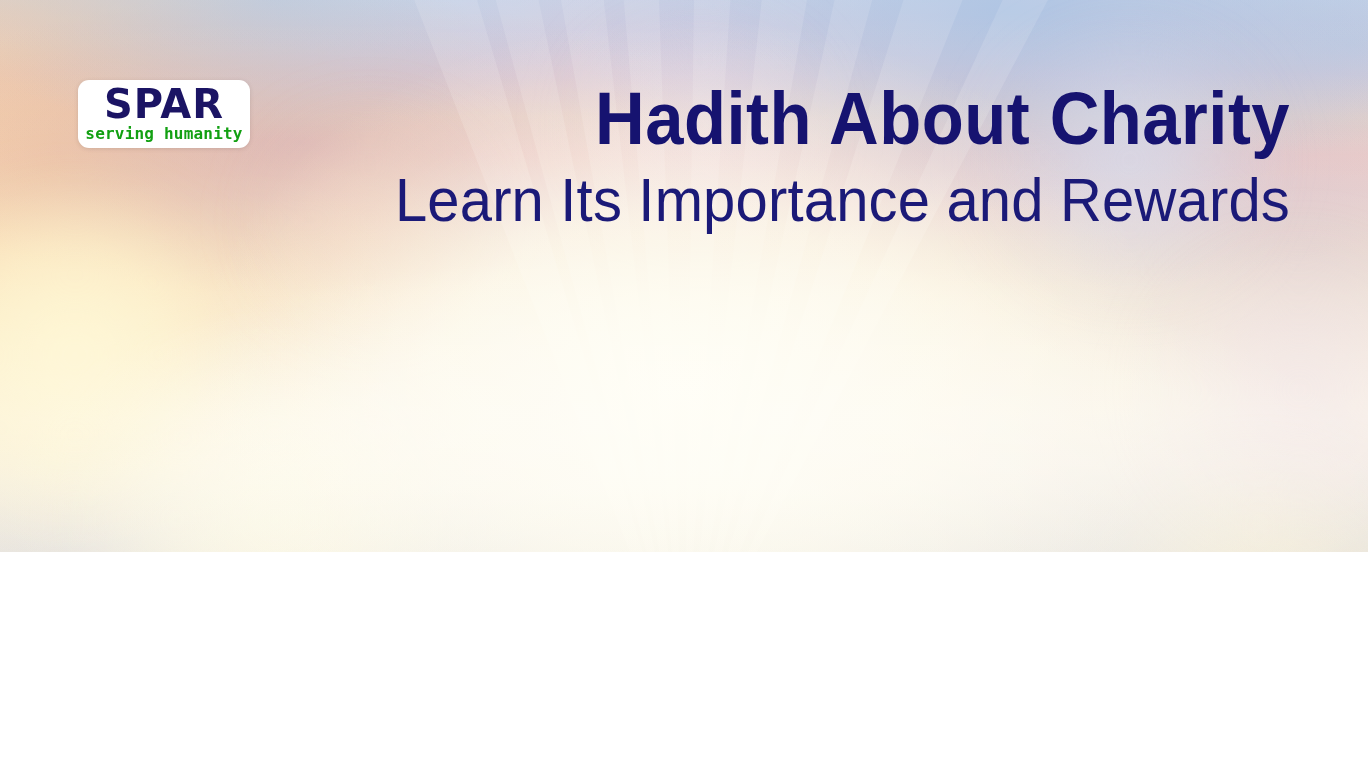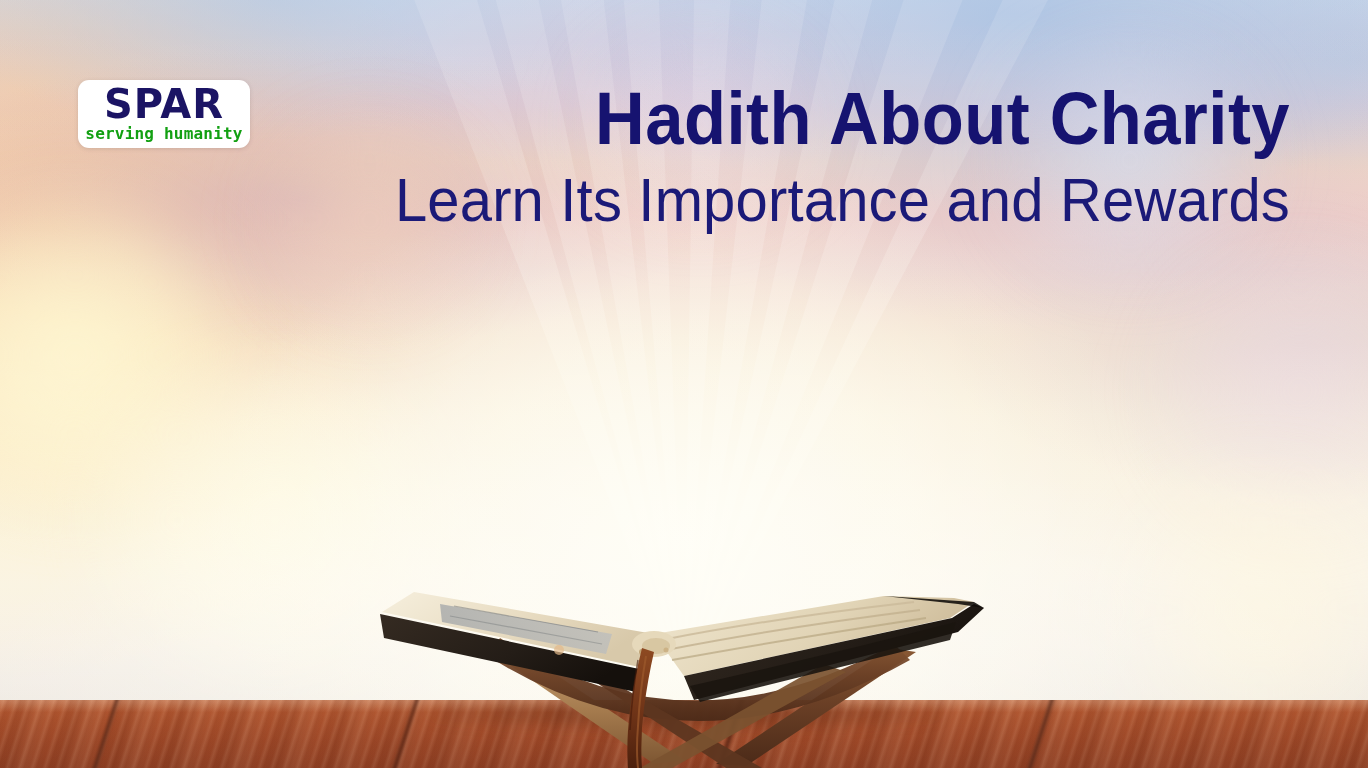--- a/index.html
+++ b/index.html
@@ -8,21 +8,21 @@
     background: #ffffff;
   }
   body {
     font-family: "Liberation Sans", sans-serif;
   }
 
   
   #banner {
     position: relative;
     width: 1368px;
-    height: 768px;
+    height: 552px;
     overflow: hidden;
     background: #f5e9dc;
   }
 
   
   .bg-layer {
     position: absolute;
     inset: 0;
     pointer-events: none;
   }

